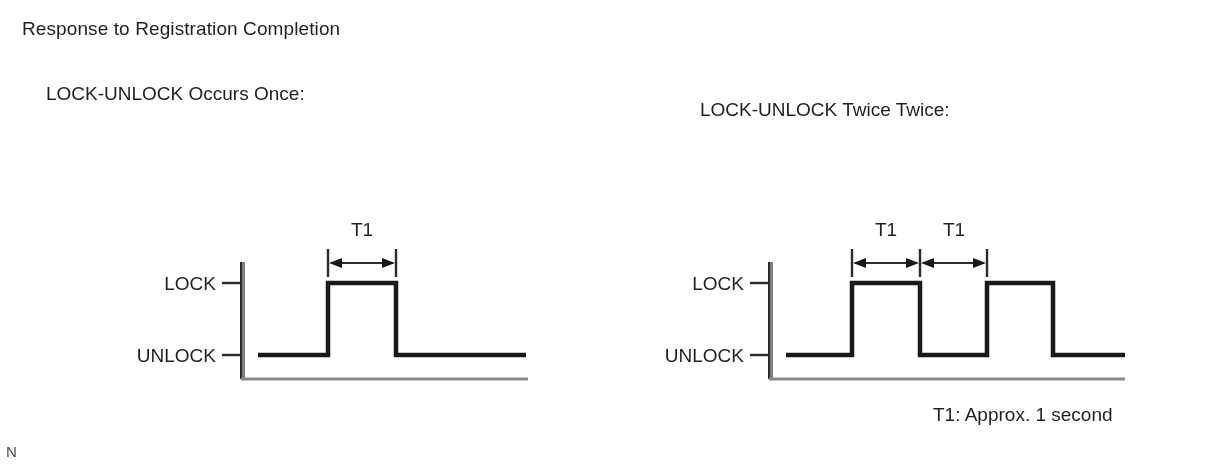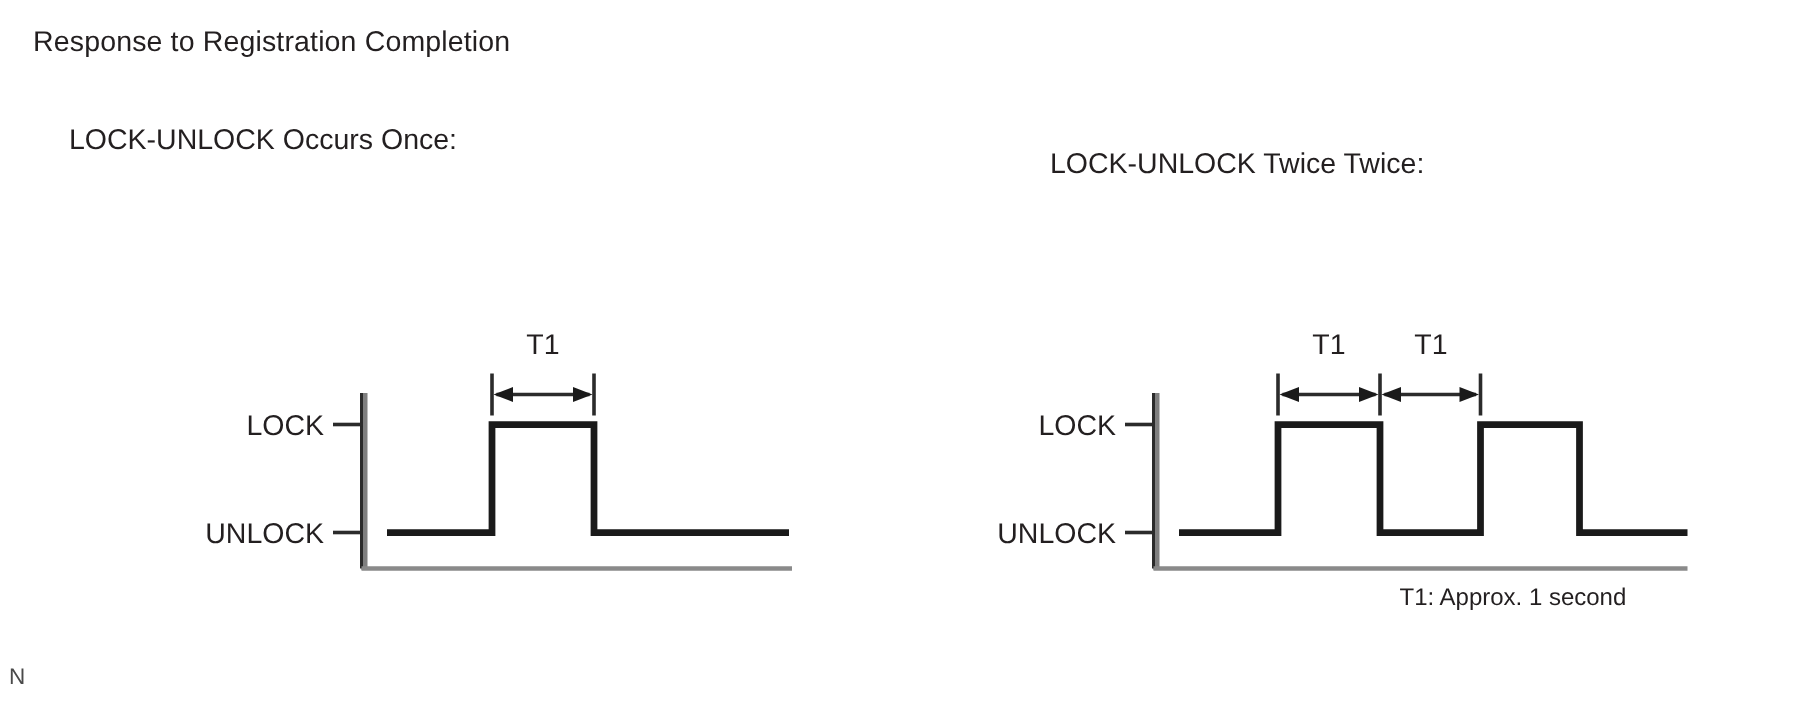--- a/index.html
+++ b/index.html
@@ -49,22 +49,22 @@
     top: 100px;
     font-size: 19px;
   }
   #col-right-desc {
     left: 700px;
     top: 159px;
     font-size: 19px;
   }
   #t1-note {
     left: 933px;
-    top: 391px;
-    font-size: 16px;
+    top: 405px;
+    font-size: 19px;
   }
   #page-mark {
     left: 6px;
     top: 444px;
     font-size: 15px;
     color: #4a4a4a;
   }
   .diagram {
     position: absolute;
     top: 0;

